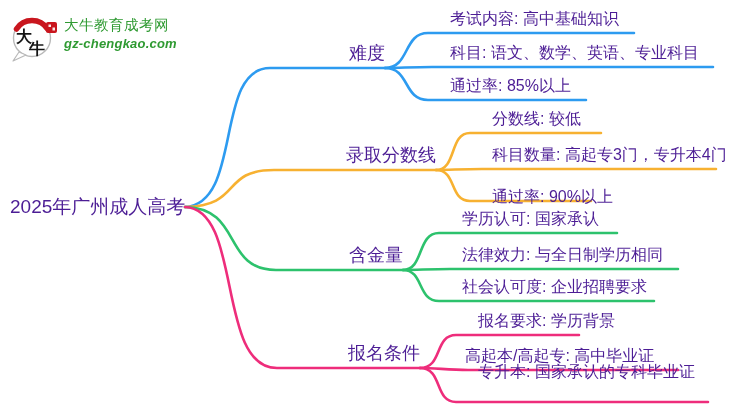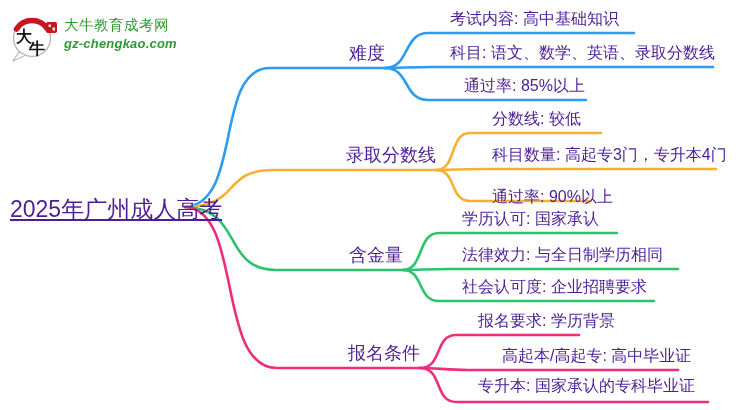--- a/index.html
+++ b/index.html
@@ -2,21 +2,21 @@
 <html><head>
 <meta charset="utf-8">
 <style>
   html,body{margin:0;padding:0;background:#fff;}
   .stage{
     position:relative;width:750px;height:410px;background:#ffffff;overflow:hidden;
     font-family:"Liberation Sans","DejaVu Sans",sans-serif;
   }
   svg.links{position:absolute;left:0;top:0;}
   .node{position:absolute;white-space:nowrap;color:#4c1d95;line-height:1.25;}
-  .root{font-size:23px;font-weight:500;text-align:left;text-decoration:underline;}
+  .root{font-size:19px;font-weight:500;text-align:left;}
   .label{font-size:18px;text-align:right;}
   .item{font-size:16px;}
   .brand{position:absolute;left:10px;top:12px;display:flex;align-items:flex-start;cursor:pointer;}
   .brand-icon{width:50px;height:50px;flex:0 0 auto;}
   .brand-text{margin-left:4px;padding-top:4px;}
   .brand-name{font-size:14.5px;font-weight:400;color:#2f9a32;letter-spacing:.5px;}
   .brand-domain{font-size:13px;font-weight:700;color:#2f9a32;margin-top:1px;letter-spacing:.2px;font-style:italic;}
 </style>
 </head>
 <body>
@@ -68,28 +68,28 @@
   </div>
 
   <div class="node root" style="left:10px;top:195px;width:176px;">2025年广州成人高考</div>
 
   <div class="node label" style="left:272px;top:42px;width:113px;">难度</div>
   <div class="node label" style="left:274px;top:144px;width:162px;">录取分数线</div>
   <div class="node label" style="left:276px;top:244px;width:127px;">含金量</div>
   <div class="node label" style="left:277px;top:342px;width:143px;">报名条件</div>
 
   <div class="node item" style="left:450px;top:9px;">考试内容: 高中基础知识</div>
-  <div class="node item" style="left:450px;top:43px;">科目: 语文、数学、英语、录取分数线</div>
-  <div class="node item" style="left:464px;top:76px;">通过率: 85%以上</div>
+  <div class="node item" style="left:450px;top:43px;">科目: 语文、数学、英语、专业科目</div>
+  <div class="node item" style="left:450px;top:76px;">通过率: 85%以上</div>
 
   <div class="node item" style="left:492px;top:109px;">分数线: 较低</div>
   <div class="node item" style="left:492px;top:145px;">科目数量: 高起专3门，专升本4门</div>
   <div class="node item" style="left:492px;top:187px;">通过率: 90%以上</div>
 
   <div class="node item" style="left:462px;top:209px;">学历认可: 国家承认</div>
   <div class="node item" style="left:462px;top:245px;">法律效力: 与全日制学历相同</div>
   <div class="node item" style="left:462px;top:277px;">社会认可度: 企业招聘要求</div>
 
   <div class="node item" style="left:478px;top:311px;">报名要求: 学历背景</div>
-  <div class="node item" style="left:502px;top:346px;">高起本/高起专: 高中毕业证</div>
-  <div class="node item" style="left:478px;top:376px;text-align:right;">专升本: 国家承认的专科毕业证</div>
+  <div class="node item" style="left:465px;top:346px;">高起本/高起专: 高中毕业证</div>
+  <div class="node item" style="left:478px;top:362px;text-align:right;">专升本: 国家承认的专科毕业证</div>
 
 </div>
 
 </body></html>

